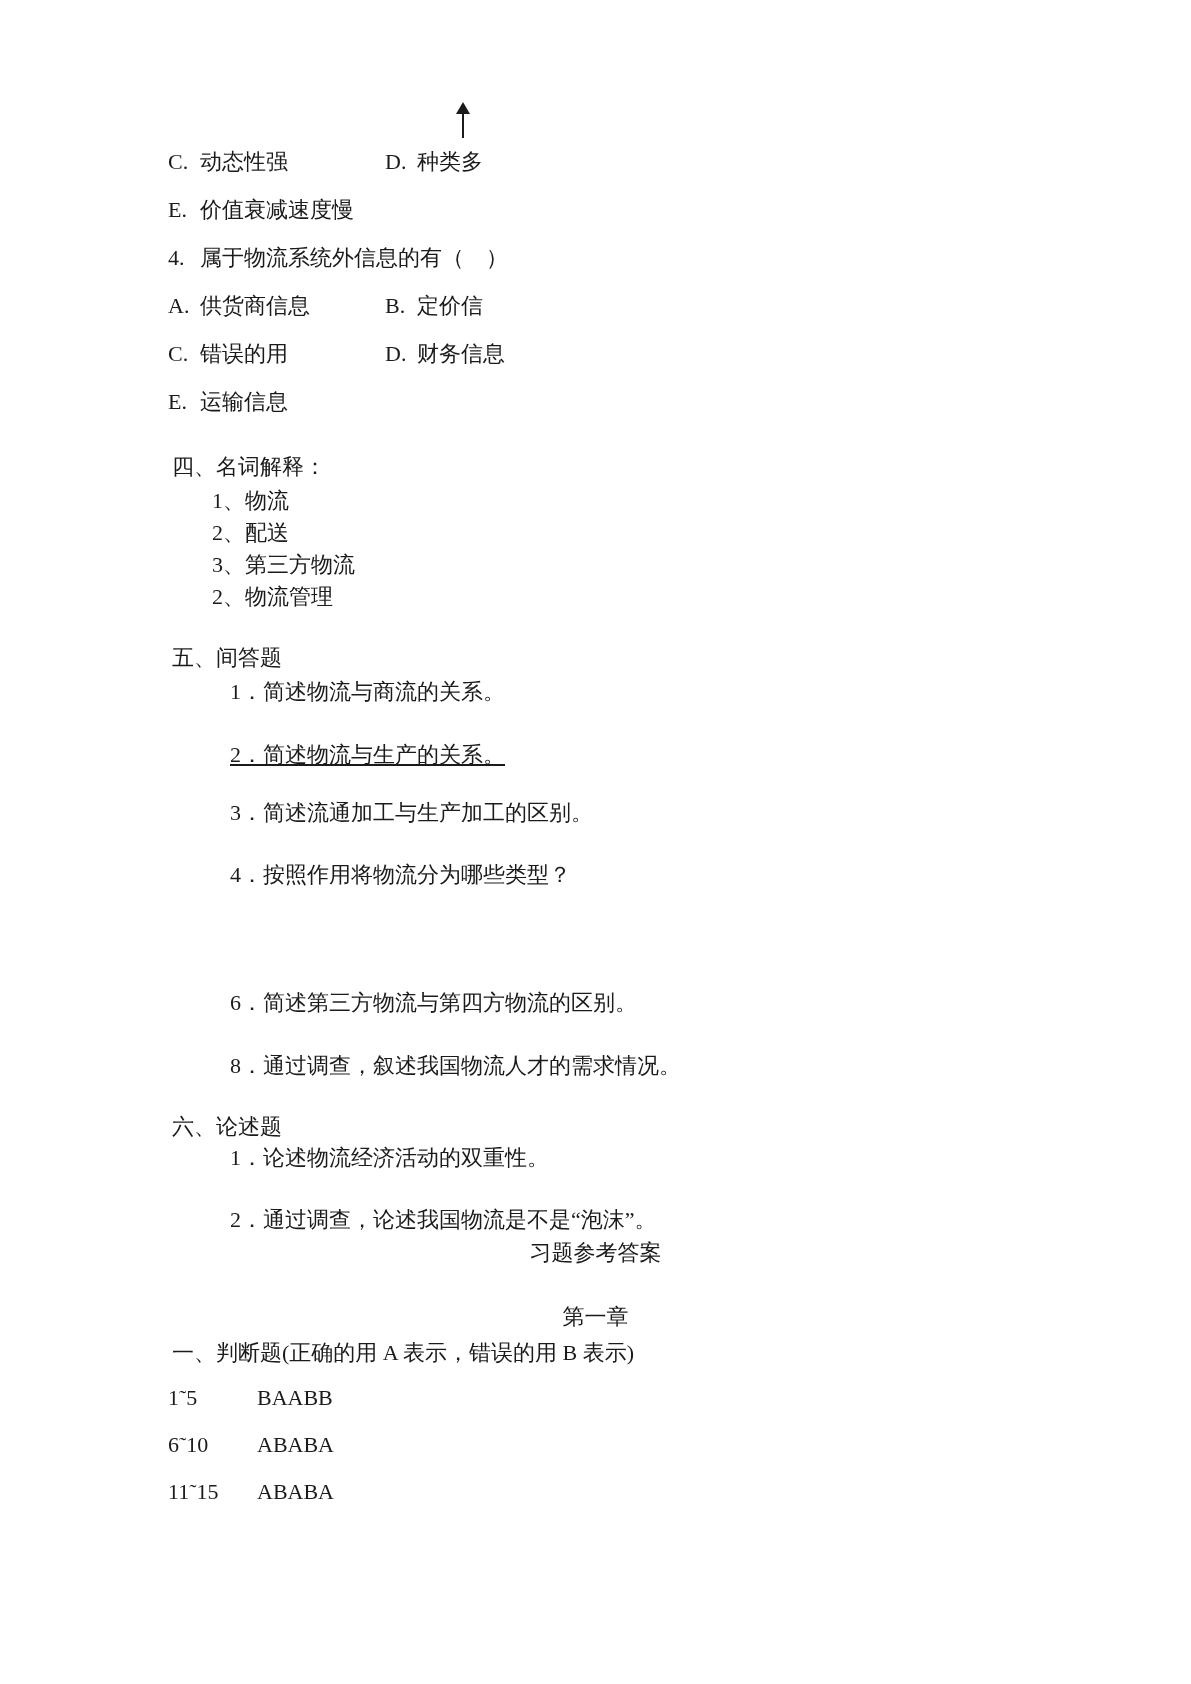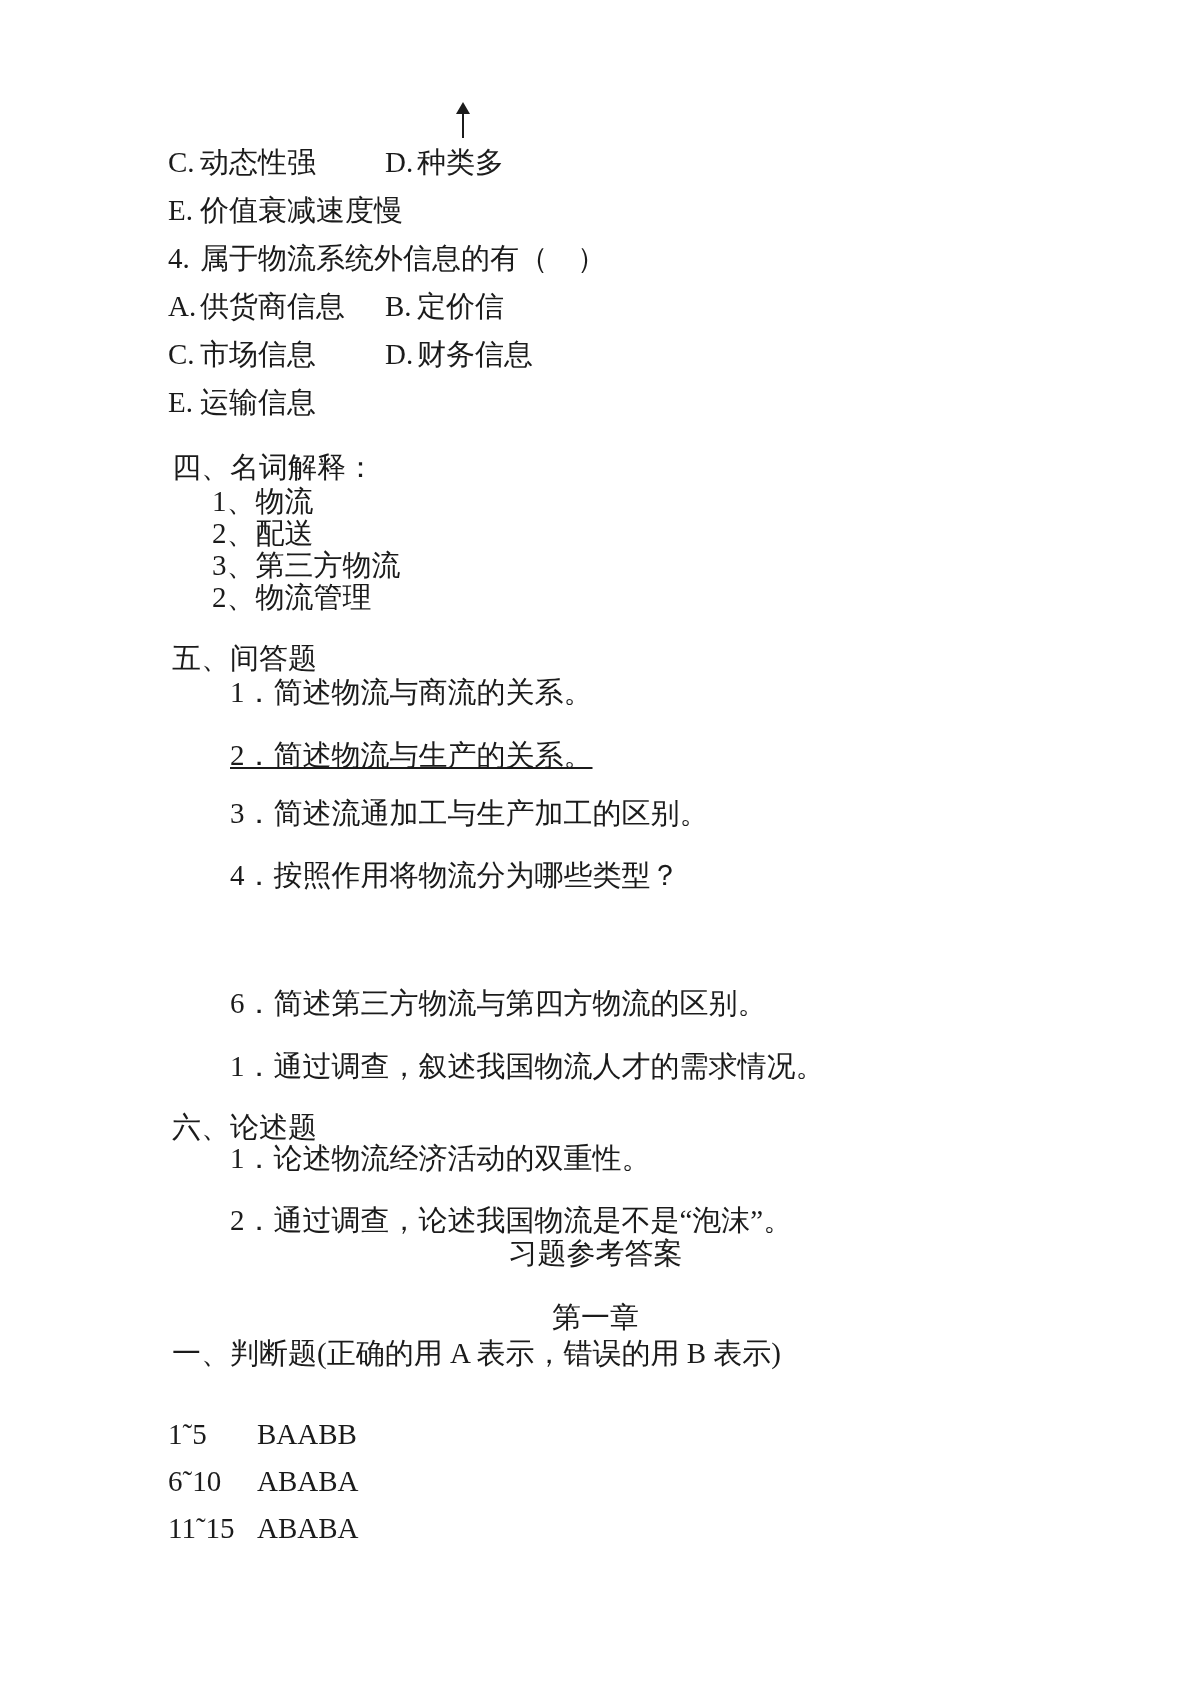--- a/index.html
+++ b/index.html
@@ -6,42 +6,41 @@
     margin: 0;
     padding: 0;
     background: #ffffff;
   }
   .page {
     position: relative;
     width: 1191px;
     height: 1684px;
     background: #ffffff;
     font-family: "Liberation Serif", "DejaVu Serif", serif;
-    font-size: 29px;
+    font-size: 22px;
     color: #1b1b1b;
     overflow: hidden;
   }
   .line {
     position: absolute;
     line-height: 26px;
     white-space: pre;
   }
   .lbl {
     display: inline-block;
     min-width: 32px;
   }
   .centered {
     left: 0;
     width: 100%;
     text-align: center;
   }
   .range {
     display: inline-block;
     min-width: 89px;
-    margin-top: 36px;
   }
   .arrow {
     position: absolute;
     left: 455px;
     top: 102px;
     width: 16px;
     height: 36px;
   }
   .arrow .head {
     width: 0;
@@ -68,37 +67,37 @@
     <div class="stem"></div>
   </div>
 
   <div class="line" style="left:168px; top:149px;"><span class="lbl">C.</span><span>动态性强</span></div>
   <div class="line" style="left:385px; top:149px;"><span class="lbl">D.</span><span>种类多</span></div>
   <div class="line" style="left:168px; top:197px;"><span class="lbl">E.</span><span>价值衰减速度慢</span></div>
 
   <div class="line" style="left:168px; top:245px;"><span class="lbl">4.</span><span>属于物流系统外信息的有（　）</span></div>
   <div class="line" style="left:168px; top:293px;"><span class="lbl">A.</span><span>供货商信息</span></div>
   <div class="line" style="left:385px; top:293px;"><span class="lbl">B.</span><span>定价信</span></div>
-  <div class="line" style="left:168px; top:341px;"><span class="lbl">C.</span><span>市场信息</span></div>
+  <div class="line" style="left:168px; top:341px;"><span class="lbl">C.</span><span>错误的用</span></div>
   <div class="line" style="left:385px; top:341px;"><span class="lbl">D.</span><span>财务信息</span></div>
   <div class="line" style="left:168px; top:389px;"><span class="lbl">E.</span><span>运输信息</span></div>
 
   <div class="line" style="left:172px; top:454px;">四、名词解释：</div>
   <div class="line" style="left:212px; top:488px;">1、物流</div>
   <div class="line" style="left:212px; top:520px;">2、配送</div>
   <div class="line" style="left:212px; top:552px;">3、第三方物流</div>
   <div class="line" style="left:212px; top:584px;">2、物流管理</div>
 
   <div class="line" style="left:172px; top:645px;">五、间答题</div>
   <div class="line" style="left:230px; top:679px;">1．简述物流与商流的关系。</div>
   <div class="line" style="left:230px; top:742px;text-decoration:underline;">2．简述物流与生产的关系。</div>
   <div class="line" style="left:230px; top:800px;">3．简述流通加工与生产加工的区别。</div>
   <div class="line" style="left:230px; top:862px;">4．按照作用将物流分为哪些类型？</div>
   <div class="line" style="left:230px; top:990px;">6．简述第三方物流与第四方物流的区别。</div>
-  <div class="line" style="left:230px; top:1053px;">1．通过调查，叙述我国物流人才的需求情况。</div>
+  <div class="line" style="left:230px; top:1053px;">8．通过调查，叙述我国物流人才的需求情况。</div>
 
   <div class="line" style="left:172px; top:1114px;">六、论述题</div>
   <div class="line" style="left:230px; top:1145px;">1．论述物流经济活动的双重性。</div>
   <div class="line" style="left:230px; top:1207px;">2．通过调查，论述我国物流是不是“泡沫”。</div>
 
   <div class="line centered" style="top:1240px;">习题参考答案</div>
   <div class="line centered" style="top:1304px;">第一章</div>
   <div class="line" style="left:172px; top:1340px;">一、判断题(正确的用 A 表示，错误的用 B 表示)</div>
 
   <div class="line" style="left:168px; top:1385px;"><span class="range">1˜5</span><span>BAABB</span></div>

